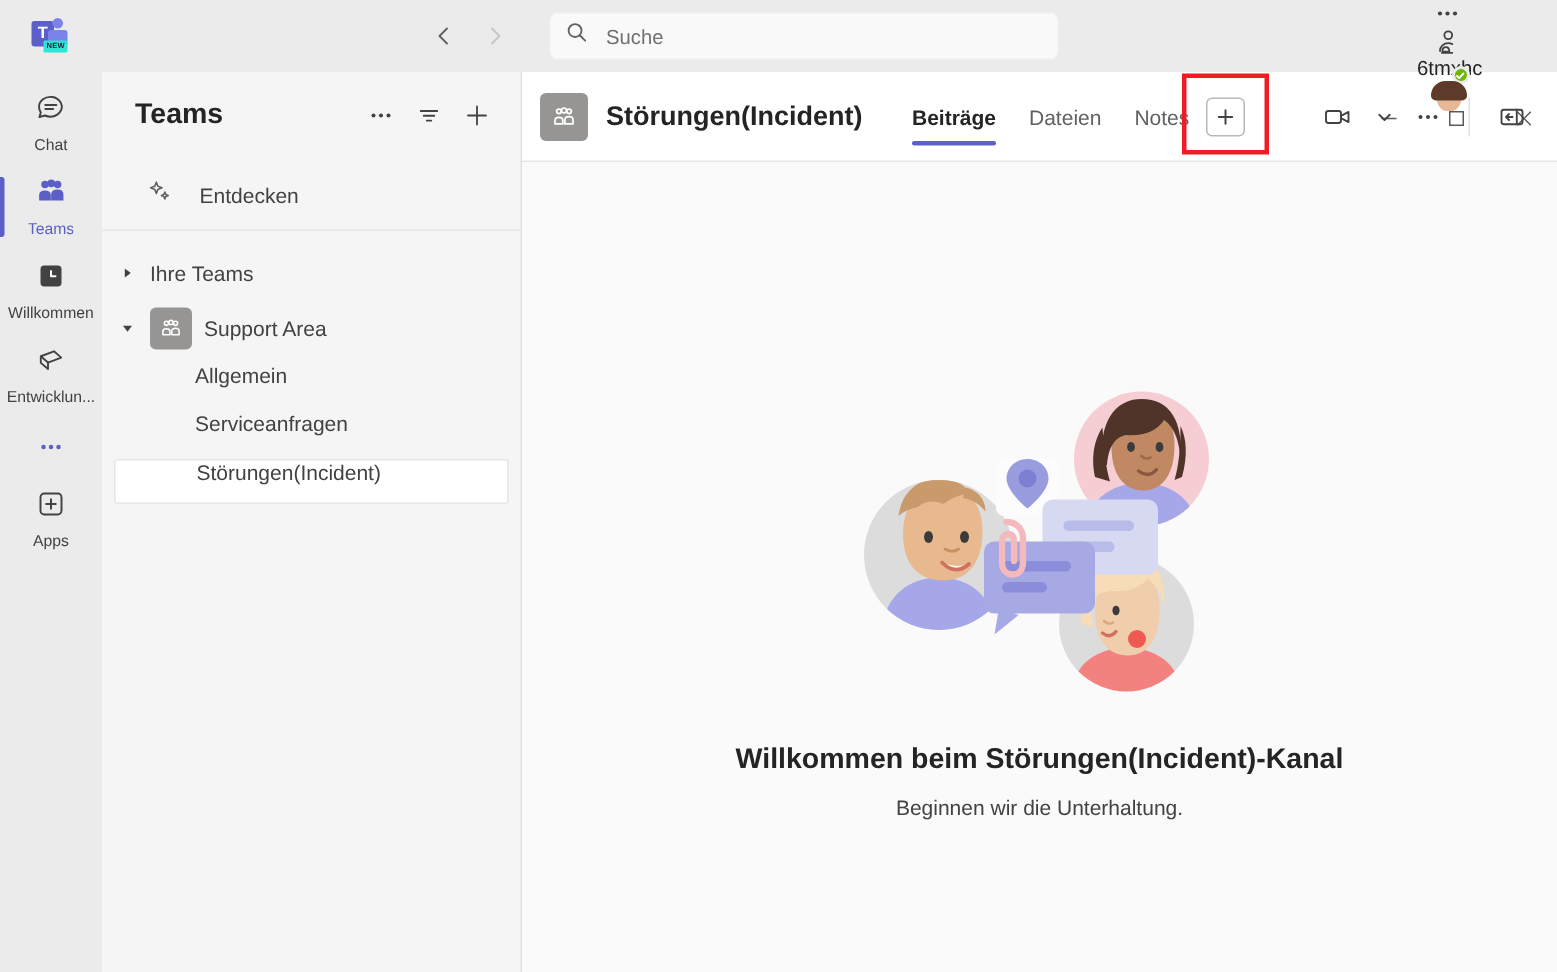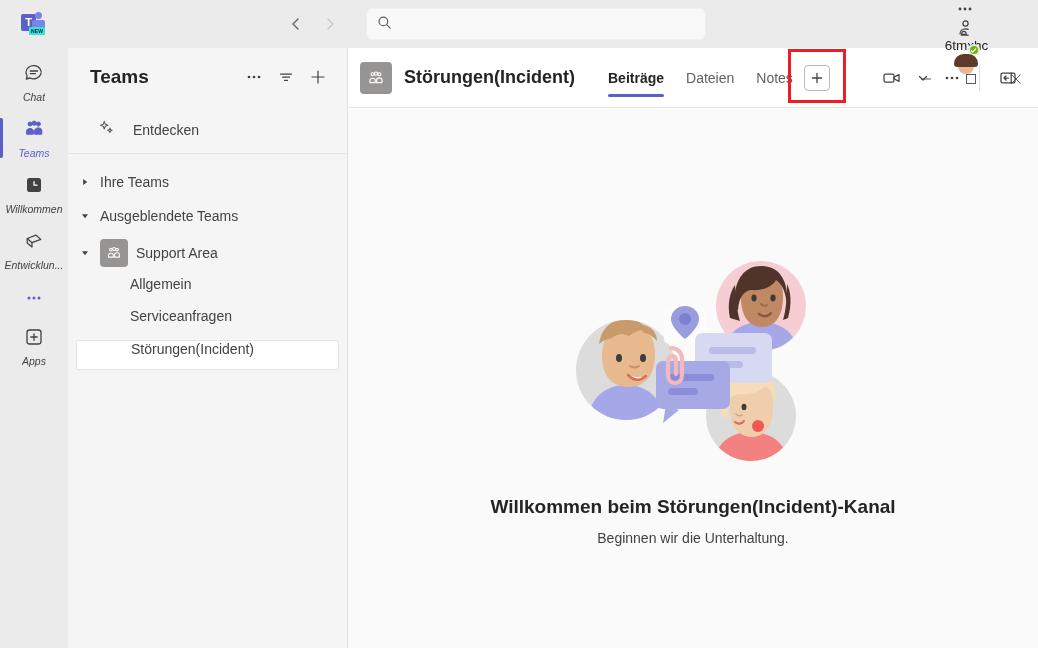--- a/index.html
+++ b/index.html
@@ -82,21 +82,21 @@
   
   .rail {
     width: 68px; background: #ebebeb; flex: 0 0 68px;
     display: flex; flex-direction: column; align-items: center; padding-top: 6px;
   }
   .rail-item {
     width: 68px; height: 56px; display: flex; flex-direction: column; align-items: center;
     justify-content: center; cursor: pointer; position: relative; color: #424242; gap: 3px;
   }
   .rail-item .rlabel { font-size: 10.5px; line-height: 12px; color: #424242; max-width: 62px;
-    text-align:center; overflow:hidden; white-space:nowrap; text-overflow: ellipsis; font-style: italic; }
+    text-align:center; overflow:hidden; white-space:nowrap; text-overflow: ellipsis; }
   .rail-item.active .rlabel { color: #5b5fc7; }
   .rail-item.active::before {
     content: ""; position: absolute; left: 0; top: 8px; width: 3px; height: 40px;
     background: #5b5fc7; border-radius: 0 2px 2px 0;
   }
   .rail-item.active svg { fill: #5b5fc7; stroke: #5b5fc7; }
   .rail-dots { width: 68px; height: 40px; display:flex; align-items:center; justify-content:center; cursor:pointer; }
 
   
   .teamspanel {
@@ -219,20 +219,21 @@
       </div>
     </div>
 
     <div class="searchbar">
       <span>
         <svg width="15" height="15" viewBox="0 0 16 16" fill="none" stroke="#616161" stroke-width="1.3">
             <circle cx="6.8" cy="6.8" r="4.6"></circle>
             <path d="M10.3 10.3 L14 14" stroke-linecap="round"></path>
           </svg>
       </span>
+      <input class="sinput" type="text" placeholder="Suche" style="">
     </div>
 
     <div class="tb-right">
       <div class="tb-icon">
         <svg width="18" height="18" viewBox="0 0 18 18" fill="#424242">
             <circle cx="4" cy="9" r="1.4"></circle>
             <circle cx="9" cy="9" r="1.4"></circle>
             <circle cx="14" cy="9" r="1.4"></circle>
           </svg>
       </div>
@@ -375,28 +376,20 @@
       <div class="tree">
         <div class="tree-row group">
           <span class="caret collapsed">
             <svg width="10" height="10" viewBox="0 0 10 10" fill="#424242">
                 <path d="M2 3.2 L8 3.2 L5 7.2 z"></path>
               </svg>
           </span>
           <span>Ihre Teams</span>
         </div>
 
-        <div class="tree-row group">
-          <span class="caret">
-            <svg width="10" height="10" viewBox="0 0 10 10" fill="#424242">
-                <path d="M2 3.2 L8 3.2 L5 7.2 z"></path>
-              </svg>
-          </span>
-          <span>Ausgeblendete Teams</span>
-        </div>
 
         <div class="tree-row team">
           <span class="caret">
             <svg width="10" height="10" viewBox="0 0 10 10" fill="#424242">
                 <path d="M2 3.2 L8 3.2 L5 7.2 z"></path>
               </svg>
           </span>
           <span class="team-avatar">
             <svg width="18" height="18" viewBox="0 0 20 20" fill="none" stroke="#fff" stroke-width="1.15">
               <circle cx="6.6" cy="6.2" r="1.5"></circle>

